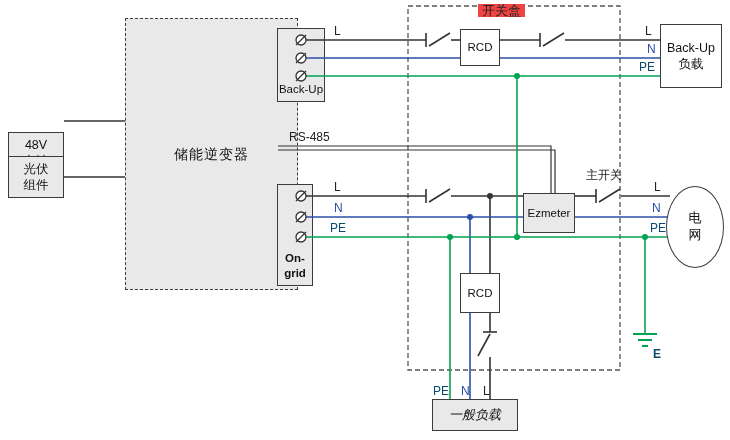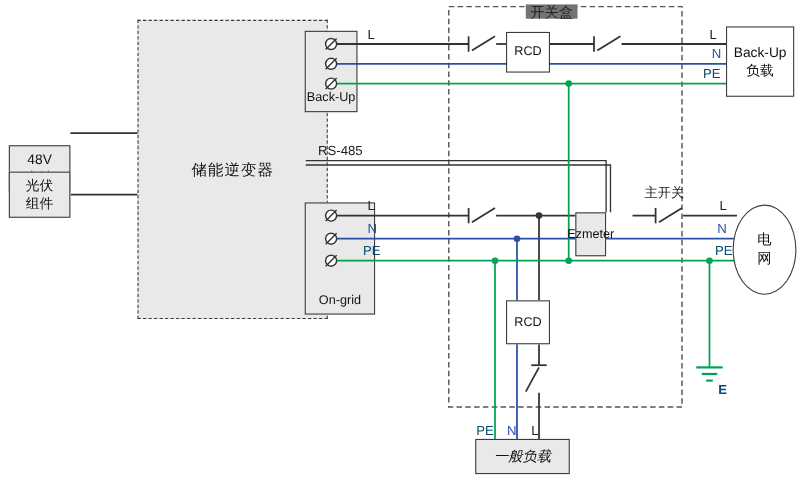--- a/index.html
+++ b/index.html
@@ -13,36 +13,36 @@
     display:flex;flex-direction:column;align-items:center;justify-content:center;
     text-align:center;font-size:12.5px;line-height:1.3;z-index:3;
   }
   .box.white{background:#ffffff;}
   .box.under{z-index:1;}
   .box.dashed{border-style:dashed;}
   .port{justify-content:flex-end;padding-bottom:4px;font-size:11.5px;}
   .lbl{position:absolute;font-size:12px;line-height:1;color:#222;z-index:4;white-space:nowrap;}
   .lbl.n{color:#2b4ea8;}
   .lbl.pe{color:#0c4a6e;}
-  .lbl.bg{background:#737373;padding:0 4px;}
+  .lbl.bg{background:#ef4444;padding:0 4px;}
   #inverter{font-size:14px;letter-spacing:1px;}
   #grid-ellipse{border-radius:50%;font-size:13px;}
 </style>
 </head>
 <body>
 
 <div id="stage">
 
   <div class="box under dashed" id="inverter" style="left:125px;top:18px;width:173px;height:272px;">
     <span>储能逆变器</span>
   </div>
   <div class="box under port" style="left:277px;top:28px;width:48px;height:74px;">
     <span>Back-Up</span>
   </div>
-  <div class="box under port" style="left:277px;top:184px;width:64px;height:102px;">
+  <div class="box under port" style="left:277px;top:184px;width:36px;height:102px;font-weight:bold;">
     <span>On-grid</span>
   </div>
 
   <svg width="730" height="440" viewBox="0 0 730 440">
 
     <rect x="408" y="6" width="212" height="364" fill="none" stroke="#555" stroke-width="1.3" stroke-dasharray="5 3"></rect>
 
     <g stroke="#333333" stroke-width="1.6" fill="none">
       <path d="M64 121 H125"></path>
       <path d="M64 177 H125"></path>
@@ -126,21 +126,21 @@
     <span>电池</span>
   </div>
   <div class="box" style="left:8px;top:156px;width:56px;height:42px;">
     <span>光伏</span>
     <span>组件</span>
   </div>
 
   <div class="box white" style="left:460px;top:29px;width:40px;height:37px;font-size:11.5px;">
     <span>RCD</span>
   </div>
-  <div class="box" style="left:523px;top:193px;width:28px;height:40px;font-size:11.5px;">
+  <div class="box" style="left:523px;top:193px;width:52px;height:40px;font-size:11.5px;">
     <span>Ezmeter</span>
   </div>
   <div class="box white" style="left:460px;top:273px;width:40px;height:40px;font-size:11.5px;">
     <span>RCD</span>
   </div>
 
   <div class="box white" style="left:660px;top:24px;width:62px;height:64px;">
     <span>Back-Up</span>
     <span>负载</span>
   </div>

